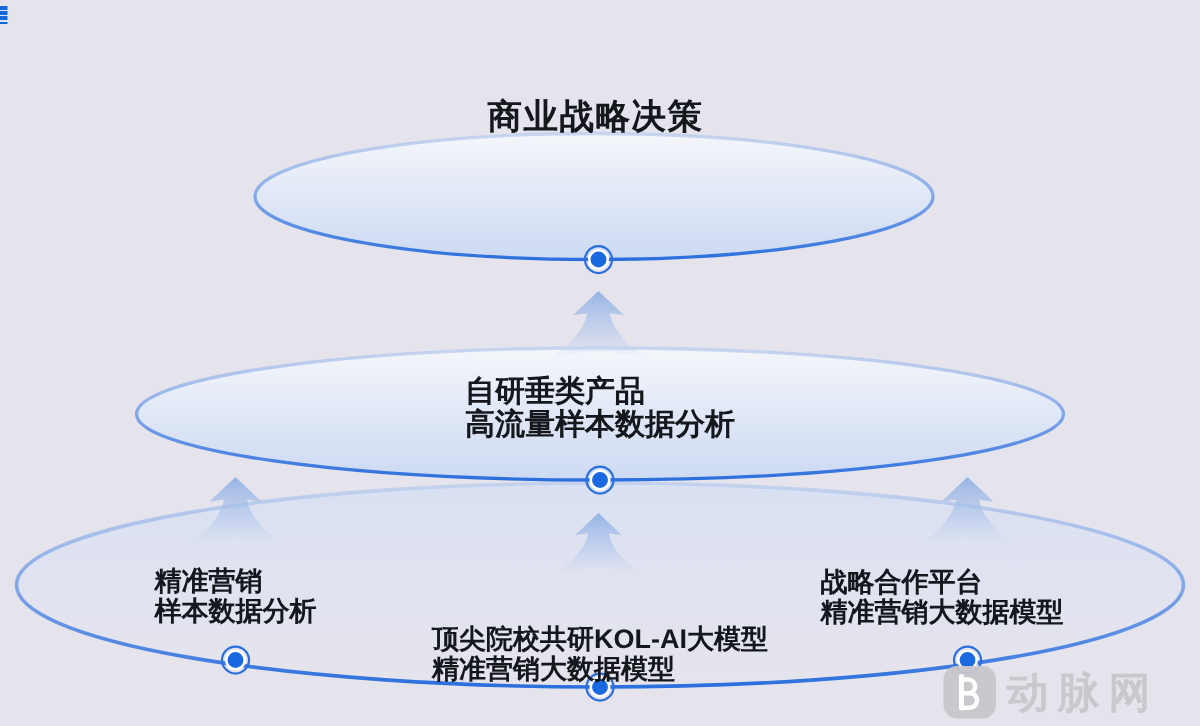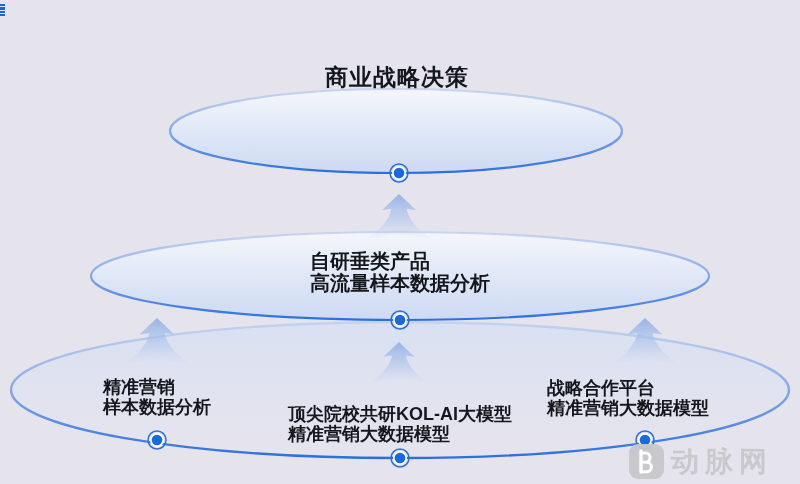--- a/index.html
+++ b/index.html
@@ -119,21 +119,21 @@
   <div class="lvl-text mid" style="left:400px;top:250px">
     <div>自研垂类产品</div>
     <div>高流量样本数据分析</div>
   </div>
 
   <div class="lvl-text small" style="left:157px;top:377px">
     <div>精准营销</div>
     <div>样本数据分析</div>
   </div>
 
-  <div class="lvl-text small" style="left:400px;top:404px">
+  <div class="lvl-text small" style="left:400px;top:416px">
     <div>顶尖院校共研KOL-AI大模型</div>
     <div>精准营销大数据模型</div>
   </div>
 
   <div class="lvl-text small" style="left:628px;top:378px">
     <div>战略合作平台</div>
     <div>精准营销大数据模型</div>
   </div>
 
   <div class="watermark">

